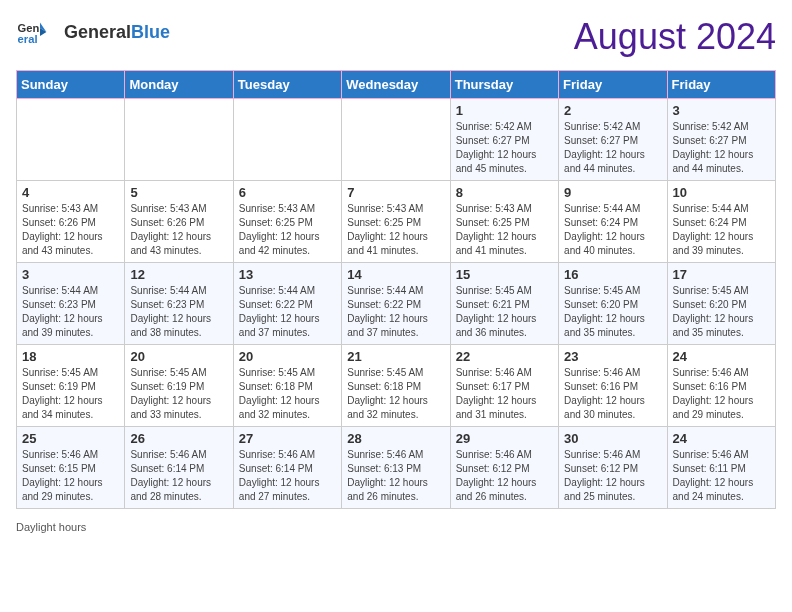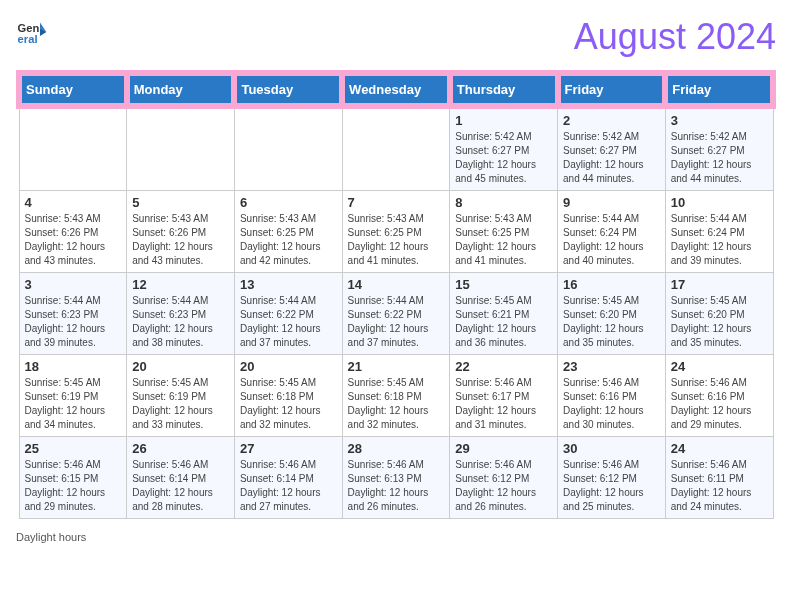--- a/index.html
+++ b/index.html
@@ -24,40 +24,40 @@
     .logo-icon {
       width: 32px;
       height: 32px;
     }
     .title-block {
       text-align: right;
     }
     .month-year {
       font-size: 36px;
       font-weight: normal;
-      color: #8b5cf6;
+      color: #4c1d95;
       text-align: right;
     }
     .location {
       font-size: 16px;
       color: #555;
     }
     table {
       width: 100%;
       border-collapse: collapse;
       table-layout: fixed;
     }
     thead tr th {
       background-color: #2979c7;
       color: #fff;
       font-size: 13px;
       font-weight: bold;
       padding: 6px 4px;
       text-align: left;
-      border: 6px solid #f9a8d4;
+      border: 1px solid #f9a8d4;
     }
     tbody tr td {
       vertical-align: top;
       border: 1px solid #ccc;
       padding: 4px 5px;
       font-size: 10.5px;
       color: #333;
       height: 80px;
       background: #fff;
     }
@@ -93,20 +93,25 @@
 <body>
 
 <div class="header">
   <div class="logo">
     <svg class="logo-icon" viewBox="0 0 40 40" xmlns="http://www.w3.org/2000/svg">
       <text x="2" y="20" font-size="14" font-weight="bold" fill="#333">Gen</text>
       <text x="2" y="34" font-size="14" font-weight="bold" fill="#2979c7">eral</text>
       <polygon points="30,8 38,20 30,15" fill="#2979c7"></polygon>
       <polygon points="30,15 38,20 30,25" fill="#1a5fa0"></polygon>
     </svg>
+    <div>
+      <div>
+        <span style="font-size:18px;font-weight:bold;color:#333;">General</span><span style="font-size:18px;font-weight:bold;color:#2979c7;">Blue</span>
+      </div>
+    </div>
   </div>
   <div class="title-block">
     <div class="month-year">August 2024</div>
   </div>
 </div>
 
 <table>
   <thead>
     <tr>
     <th>Sunday</th>

